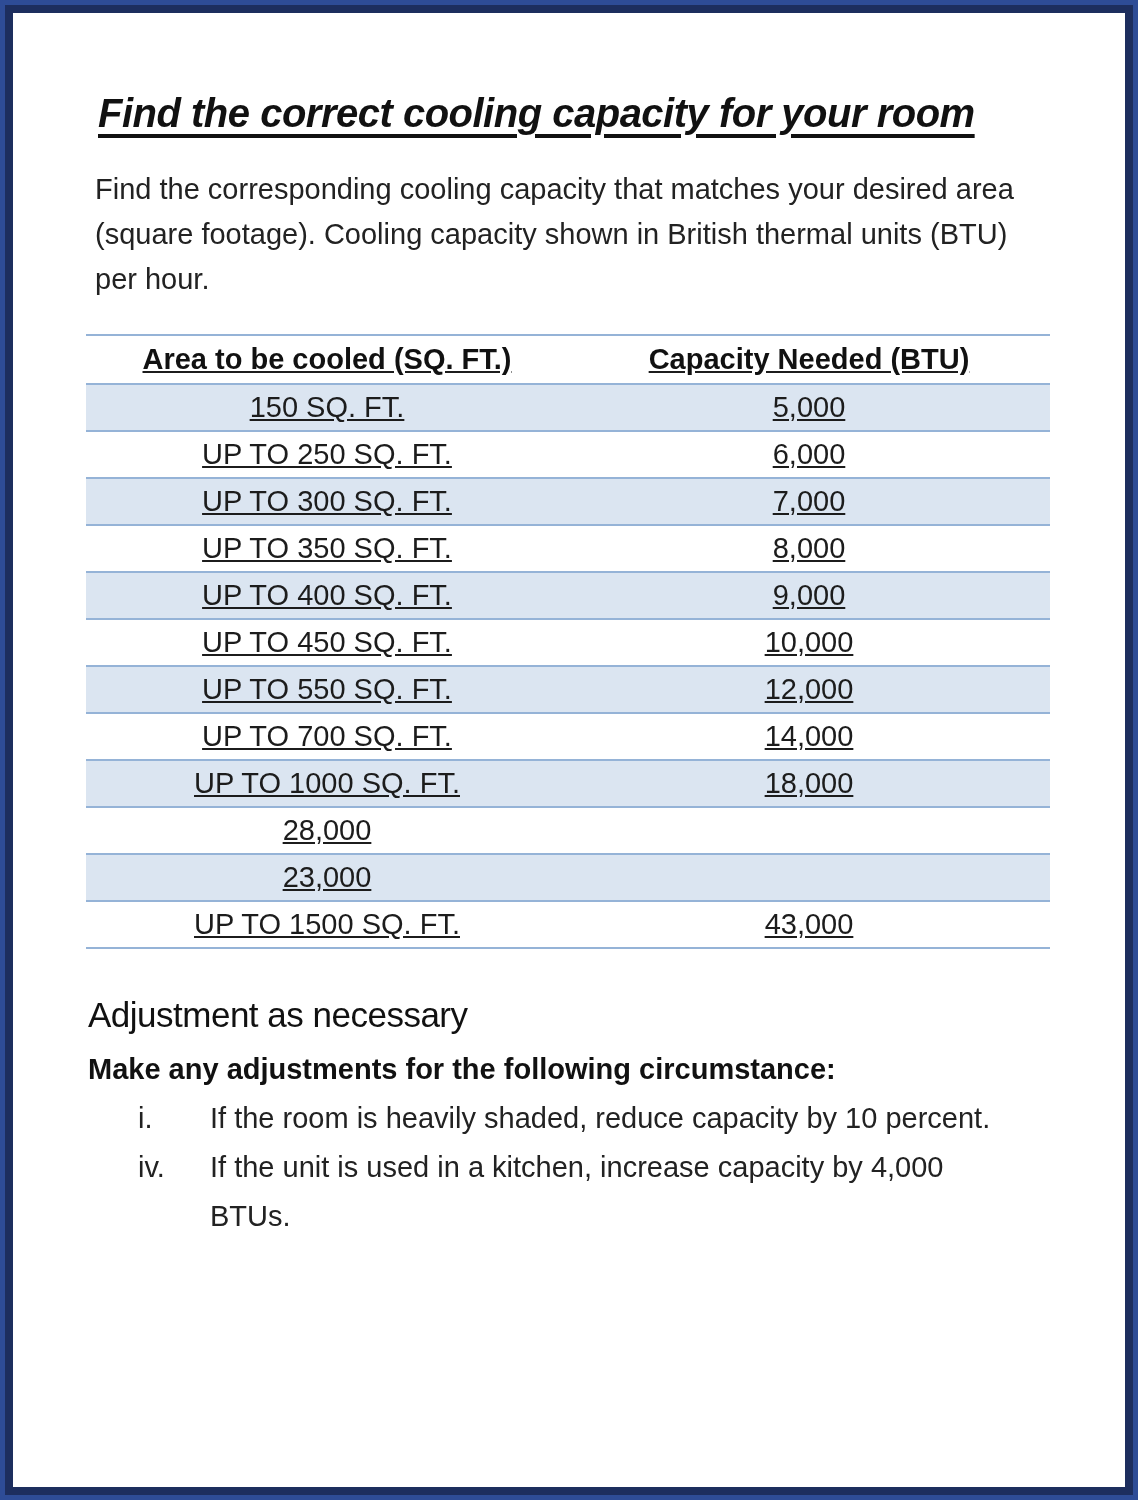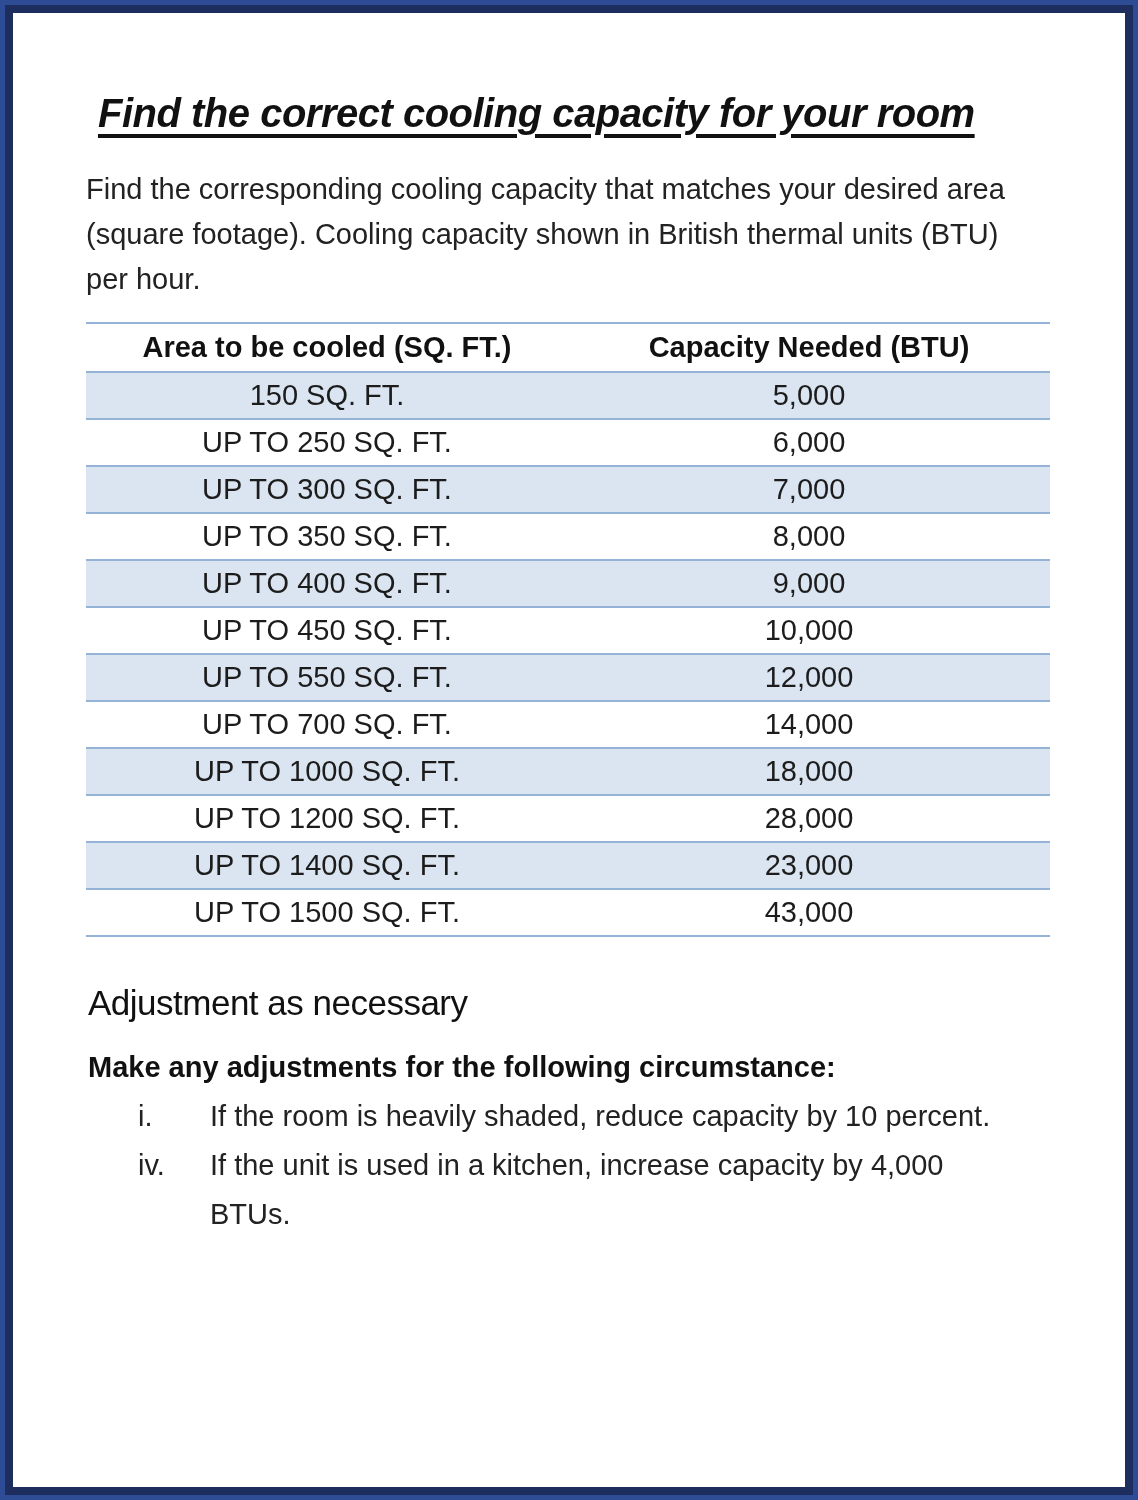--- a/index.html
+++ b/index.html
@@ -33,31 +33,32 @@
     font-style: italic;
     line-height: 1.2;
     color: #111111;
     text-decoration: underline;
     text-decoration-thickness: 4px;
     text-underline-offset: 7px;
     letter-spacing: -0.5px;
     white-space: nowrap;
   }
   p.intro {
-    margin: 30px 0 0 0;
+    margin: 30px 0 0 9px;
     width: 930px;
     font-size: 29px;
     line-height: 1.55;
     color: #222222;
   }
   .cap-table {
-    margin-top: 20px;
+    margin-top: 32px;
     width: 964px;
     border-top: 2px solid #95b3d7;
     font-size: 29px;
+    text-decoration: underline;
   }
   .cap-table .tr {
     display: flex;
     align-items: center;
     height: 45px;
     border-bottom: 2px solid #95b3d7;
     background: #ffffff;
   }
   .cap-table .tr.head {
     height: 47px;
@@ -73,21 +74,21 @@
     line-height: 1;
   }
   h2.adjust-heading {
     margin: 46px 0 0 2px;
     font-size: 35px;
     font-weight: normal;
     color: #111111;
     letter-spacing: -0.5px;
   }
   p.lead {
-    margin: 28px 0 0 2px;
+    margin: 18px 0 0 2px;
     font-size: 29px;
     font-weight: bold;
     color: #111111;
   }
   .adjust-list {
     margin-top: 8px;
   }
   .adjust-list .li {
     display: flex;
     align-items: flex-start;
@@ -151,25 +152,23 @@
       </div>
       <div class="tr">
         <div class="td">UP TO 700 SQ. FT.</div>
         <div class="td">14,000</div>
       </div>
       <div class="tr shaded">
         <div class="td">UP TO 1000 SQ. FT.</div>
         <div class="td">18,000</div>
       </div>
       <div class="tr">
-        <div class="td">UP TO 1200 SQ. FT.</div>
         <div class="td">28,000</div>
       </div>
       <div class="tr shaded">
-        <div class="td">UP TO 1400 SQ. FT.</div>
         <div class="td">23,000</div>
       </div>
       <div class="tr">
         <div class="td">UP TO 1500 SQ. FT.</div>
         <div class="td">43,000</div>
       </div>
     </div>
 
     <h2 class="adjust-heading">Adjustment as necessary</h2>
 

